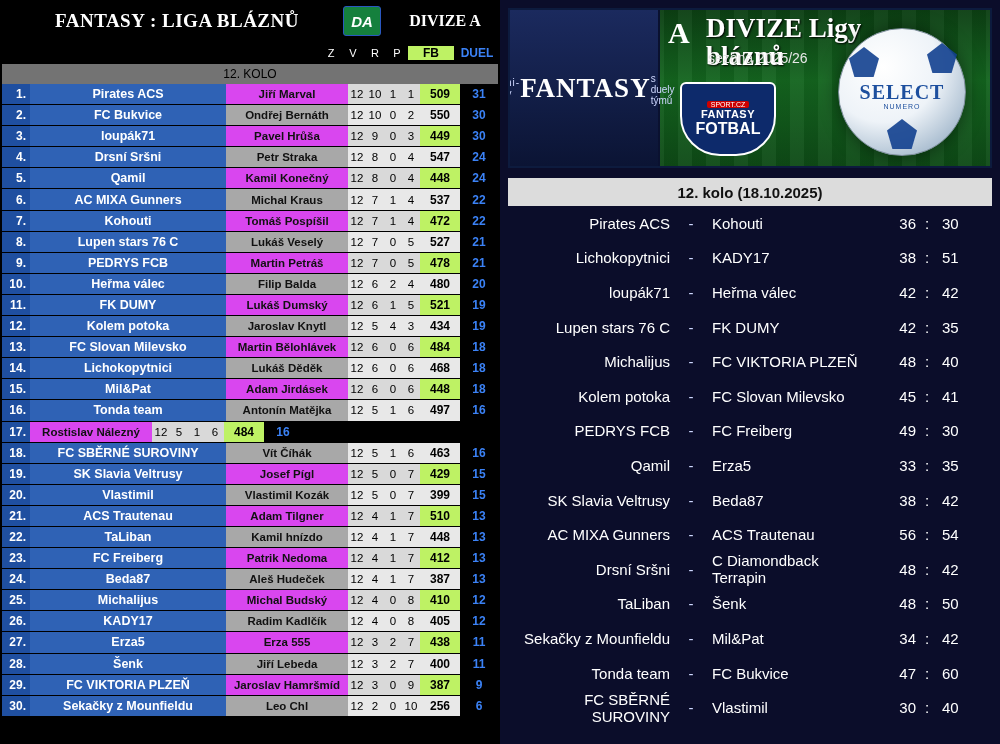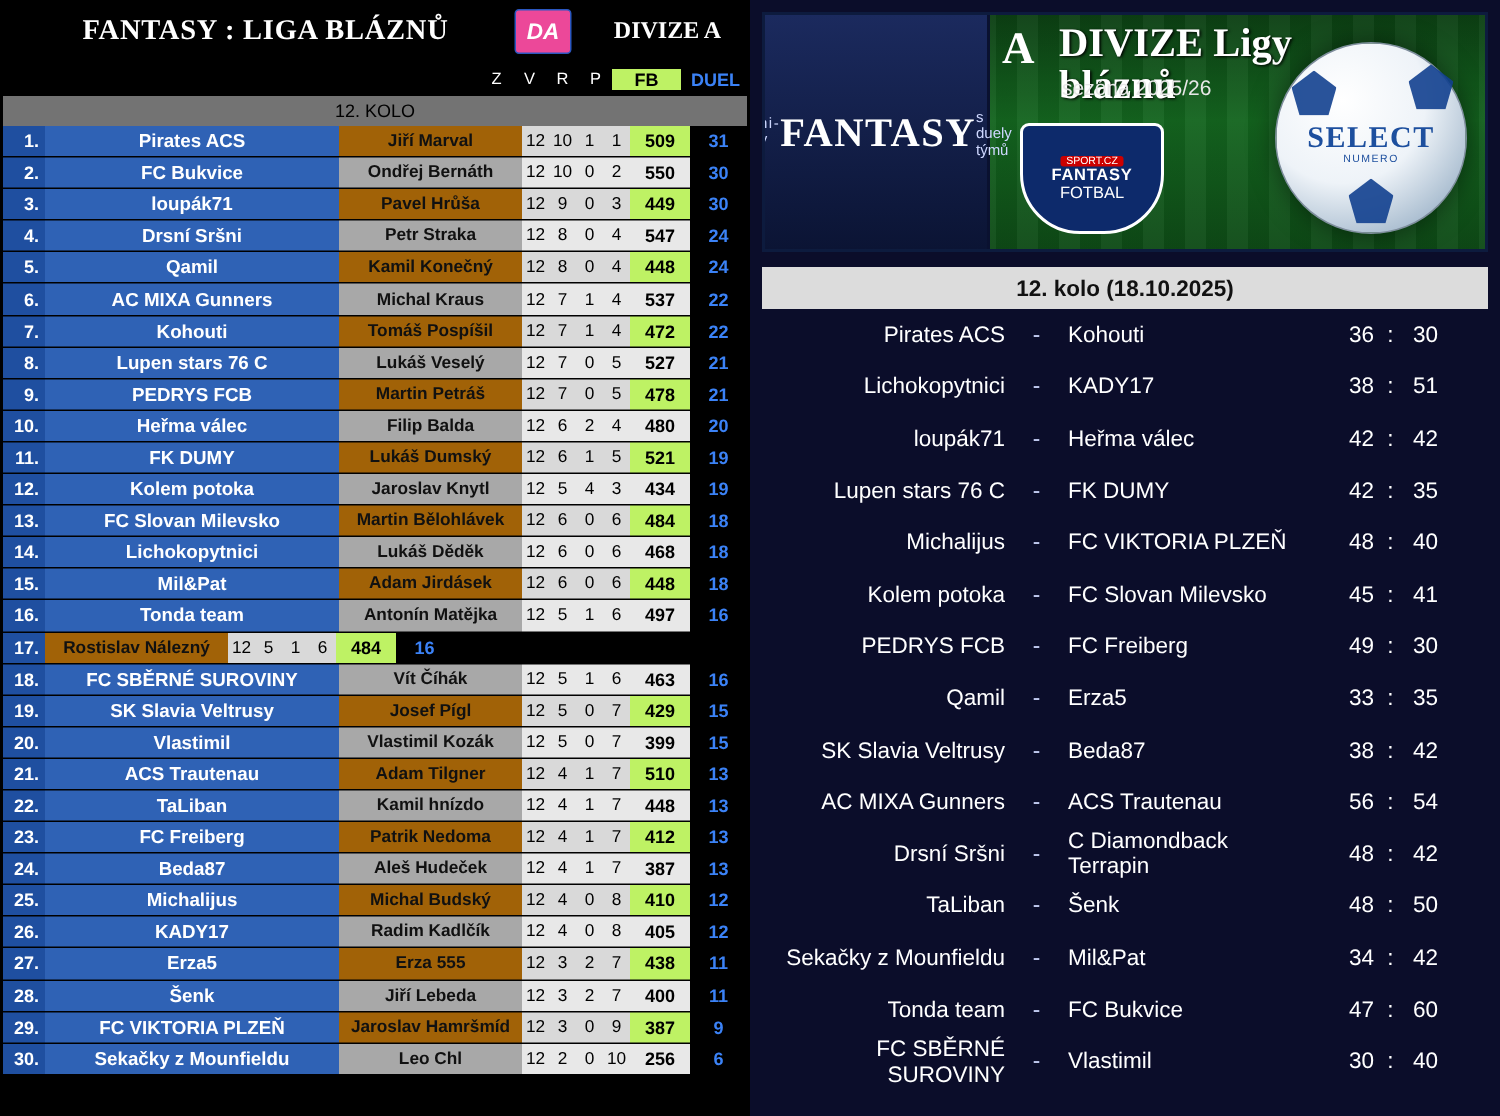--- a/index.html
+++ b/index.html
@@ -21,21 +21,21 @@
   }
   .lh-title {
     flex:1; display:flex; align-items:center; justify-content:center;
     font-weight:bold; font-size:19px; letter-spacing:.5px; color:#ffffff;
     font-family:"Liberation Serif", serif;
   }
   .lh-logo {
     width:56px; display:flex; align-items:center; justify-content:center;
   }
   .logo-box {
-    width:38px; height:30px; background:#ec4899; border:1px solid #2a57c0;
+    width:38px; height:30px; background:#15803d; border:1px solid #2a57c0;
     border-radius:3px; display:flex; align-items:center; justify-content:center;
     color:#fff; font-weight:bold; font-size:15px; font-style:italic;
   }
   .lh-div {
     width:110px; display:flex; align-items:center; justify-content:center;
     font-weight:bold; font-size:16px; color:#fff;
     font-family:"Liberation Serif", serif;
   }
 
   .colhead {
@@ -64,21 +64,21 @@
   .cell { display:flex; align-items:center; }
   .c-rank {
     width:28px; background:#1f4fa0; color:#fff; font-weight:bold;
     font-size:12px; justify-content:flex-end; padding-right:4px;
   }
   .c-team {
     width:196px; background:#2f62b5; color:#ffffff; font-weight:bold;
     font-size:12.5px; justify-content:center;
   }
   .c-mgr {
-    width:122px; background:#a16207; color:#111; font-weight:bold;
+    width:122px; background:#d946ef; color:#111; font-weight:bold;
     font-size:11.5px; justify-content:center;
   }
   .c-stats {
     width:72px; background:#d9d9d9; color:#000; font-size:11.5px;
     display:flex;
   }
   .c-stats span { width:18px; text-align:center; display:flex; align-items:center; justify-content:center;}
   .c-fb {
     width:40px; background:#bef264; color:#000; font-size:12px;
     justify-content:center; font-weight:bold;
@@ -132,23 +132,23 @@
   }
   .ban-shield {
     position:absolute; left:170px; top:72px; width:96px; height:74px;
     background:#0d2a6b; border:2px solid #ffffff;
     border-radius:6px 6px 40px 40px;
     display:flex; flex-direction:column; align-items:center; justify-content:center;
     color:#fff;
   }
   .ban-shield .s1{ font-size:7px; background:#c00; padding:0 4px; border-radius:2px;}
   .ban-shield .s2{ font-size:11px; font-weight:bold; letter-spacing:.5px;}
-  .ban-shield .s3{ font-size:11px; font-weight:normal;}
+  .ban-shield .s3{ font-size:16px; font-weight:bold;}
   .ball {
-    position:absolute; right:12px; top:18px; width:128px; height:128px;
+    position:absolute; right:24px; top:18px; width:128px; height:128px;
     border-radius:50%;
     background:radial-gradient(circle at 35% 30%, #ffffff 0%, #e8eef5 48%, #9fb3c8 80%, #5d7governor 100%);
     background:radial-gradient(circle at 35% 30%, #ffffff 0%, #eef3f8 46%, #a8bccf 80%, #5f7a93 100%);
     border:1px solid #7e8d9c;
     box-shadow:0 0 18px rgba(0,0,0,.5);
   }
   .ball-label{
     position:absolute; top:52px; left:50%; transform:translateX(-50%);
     font-family:"Liberation Serif", serif; font-weight:bold;
     font-size:20px; color:#1d4f9e; letter-spacing:1px;

